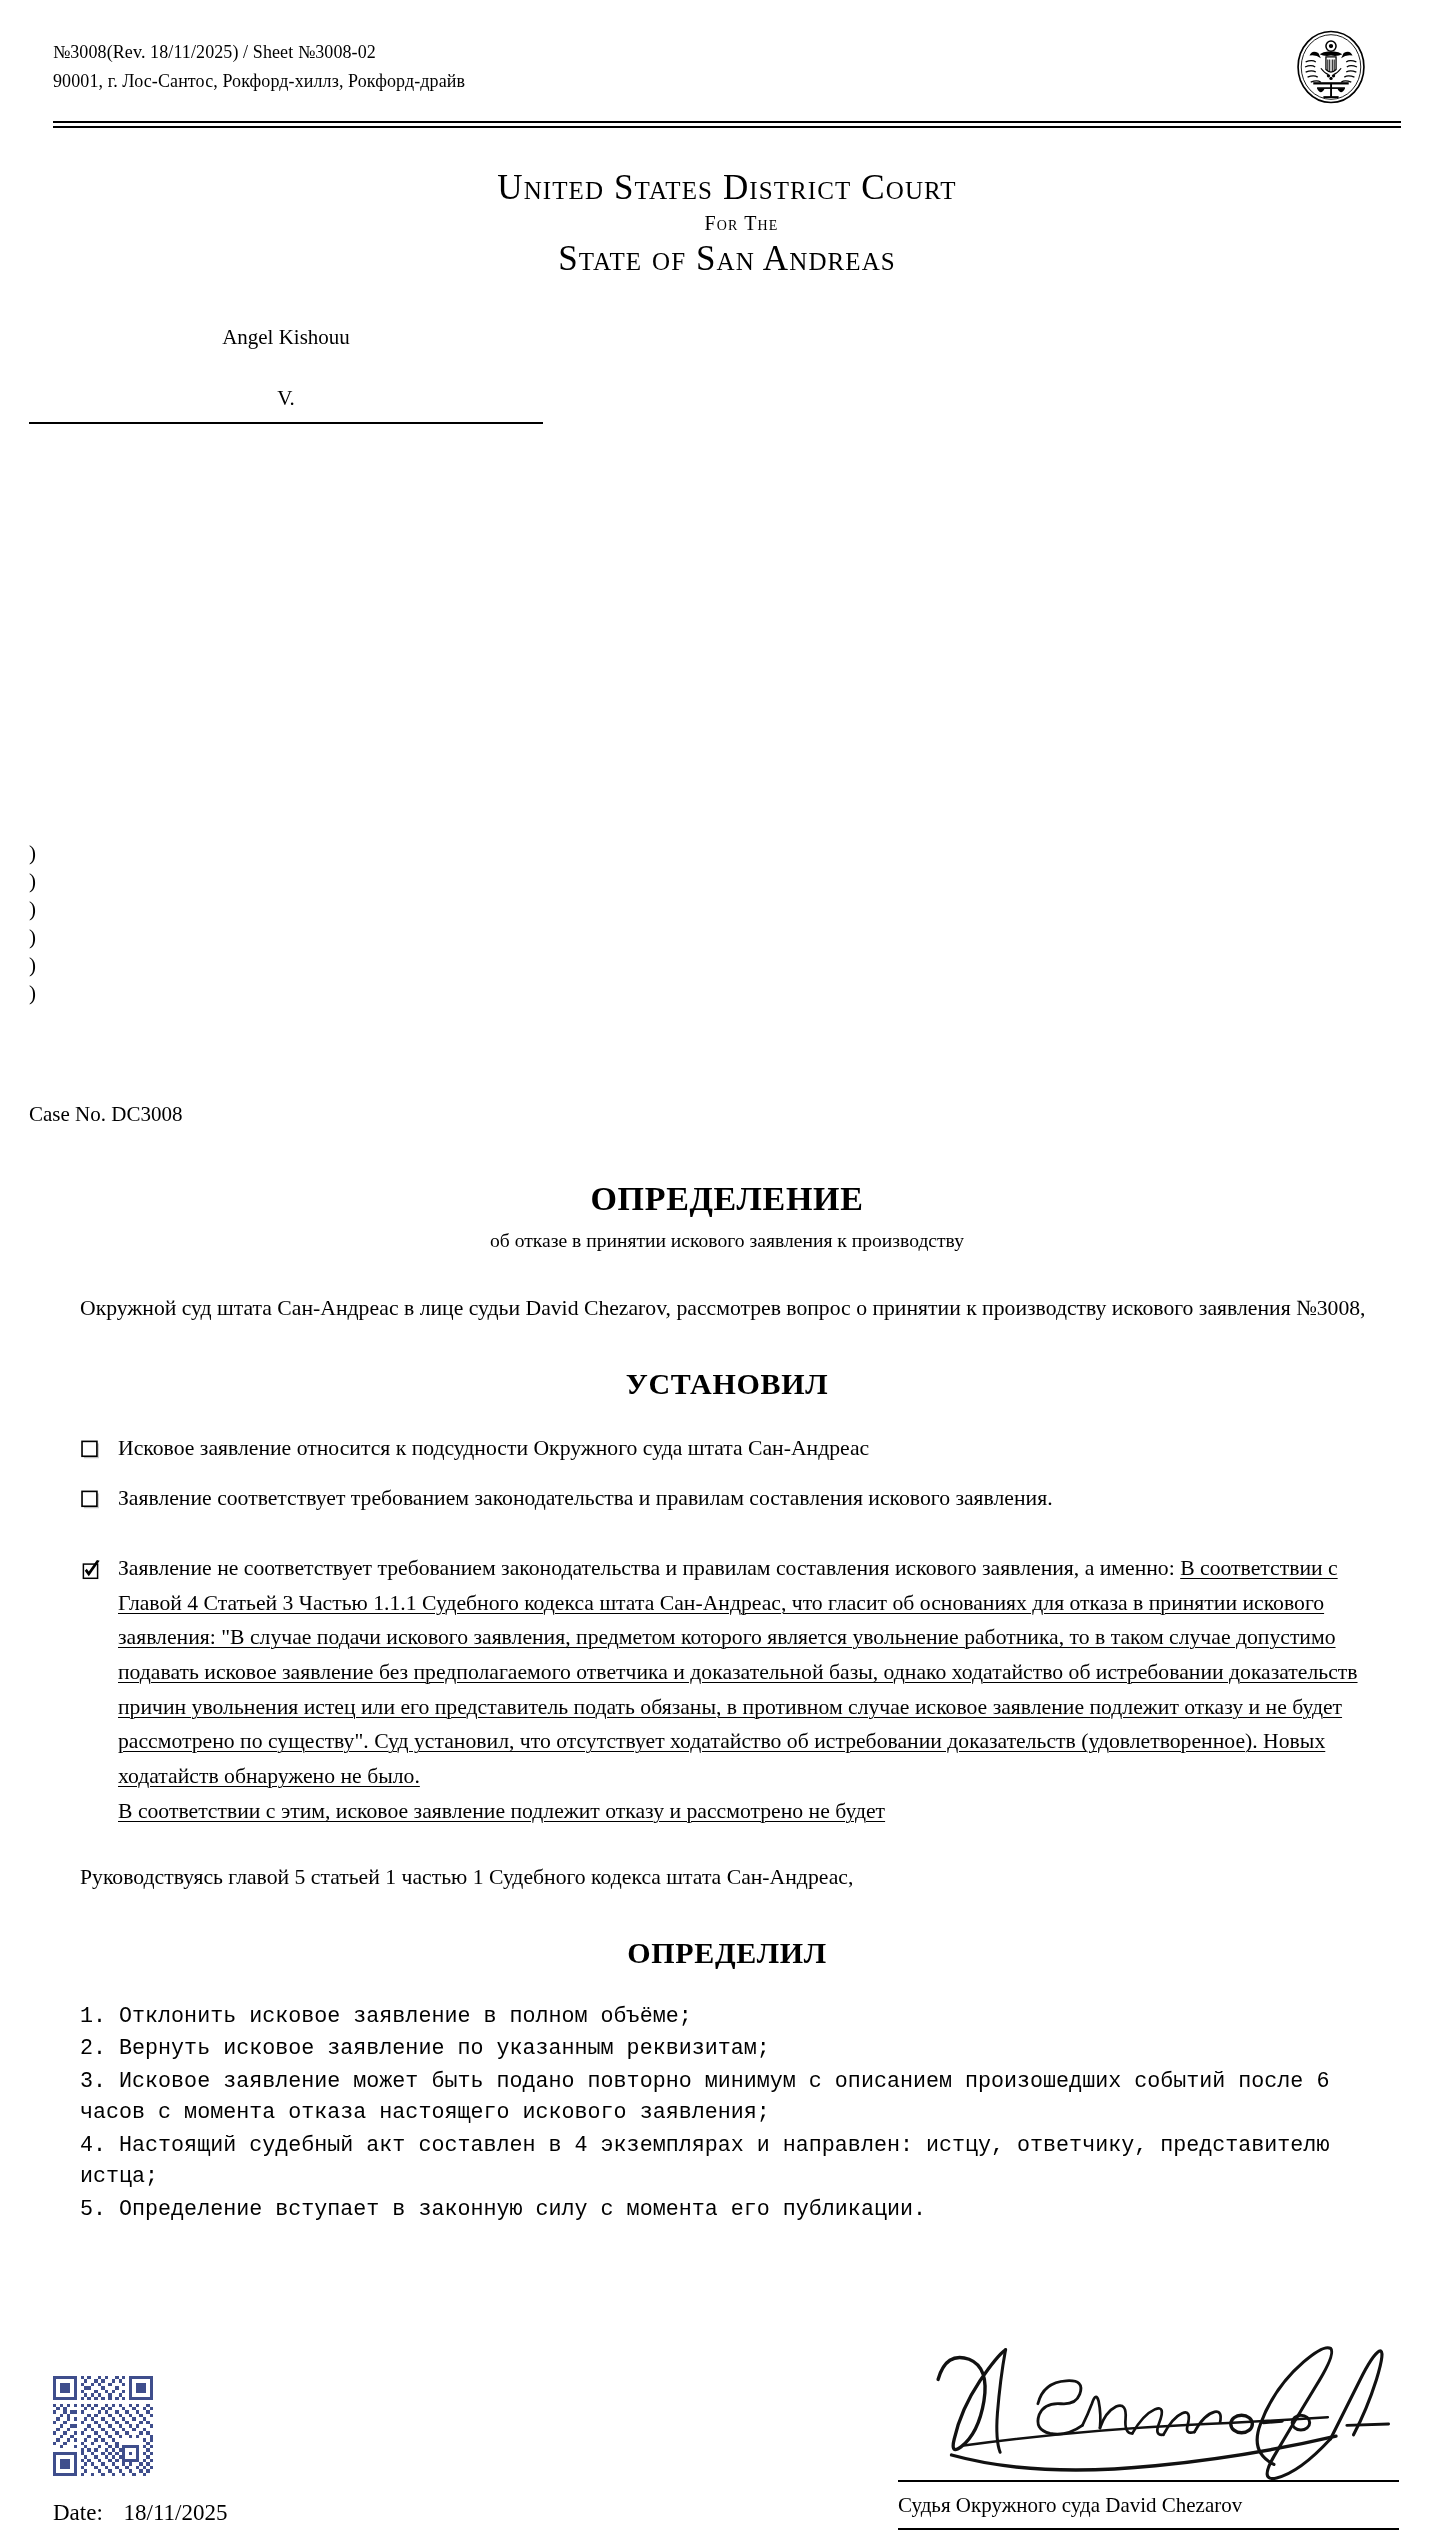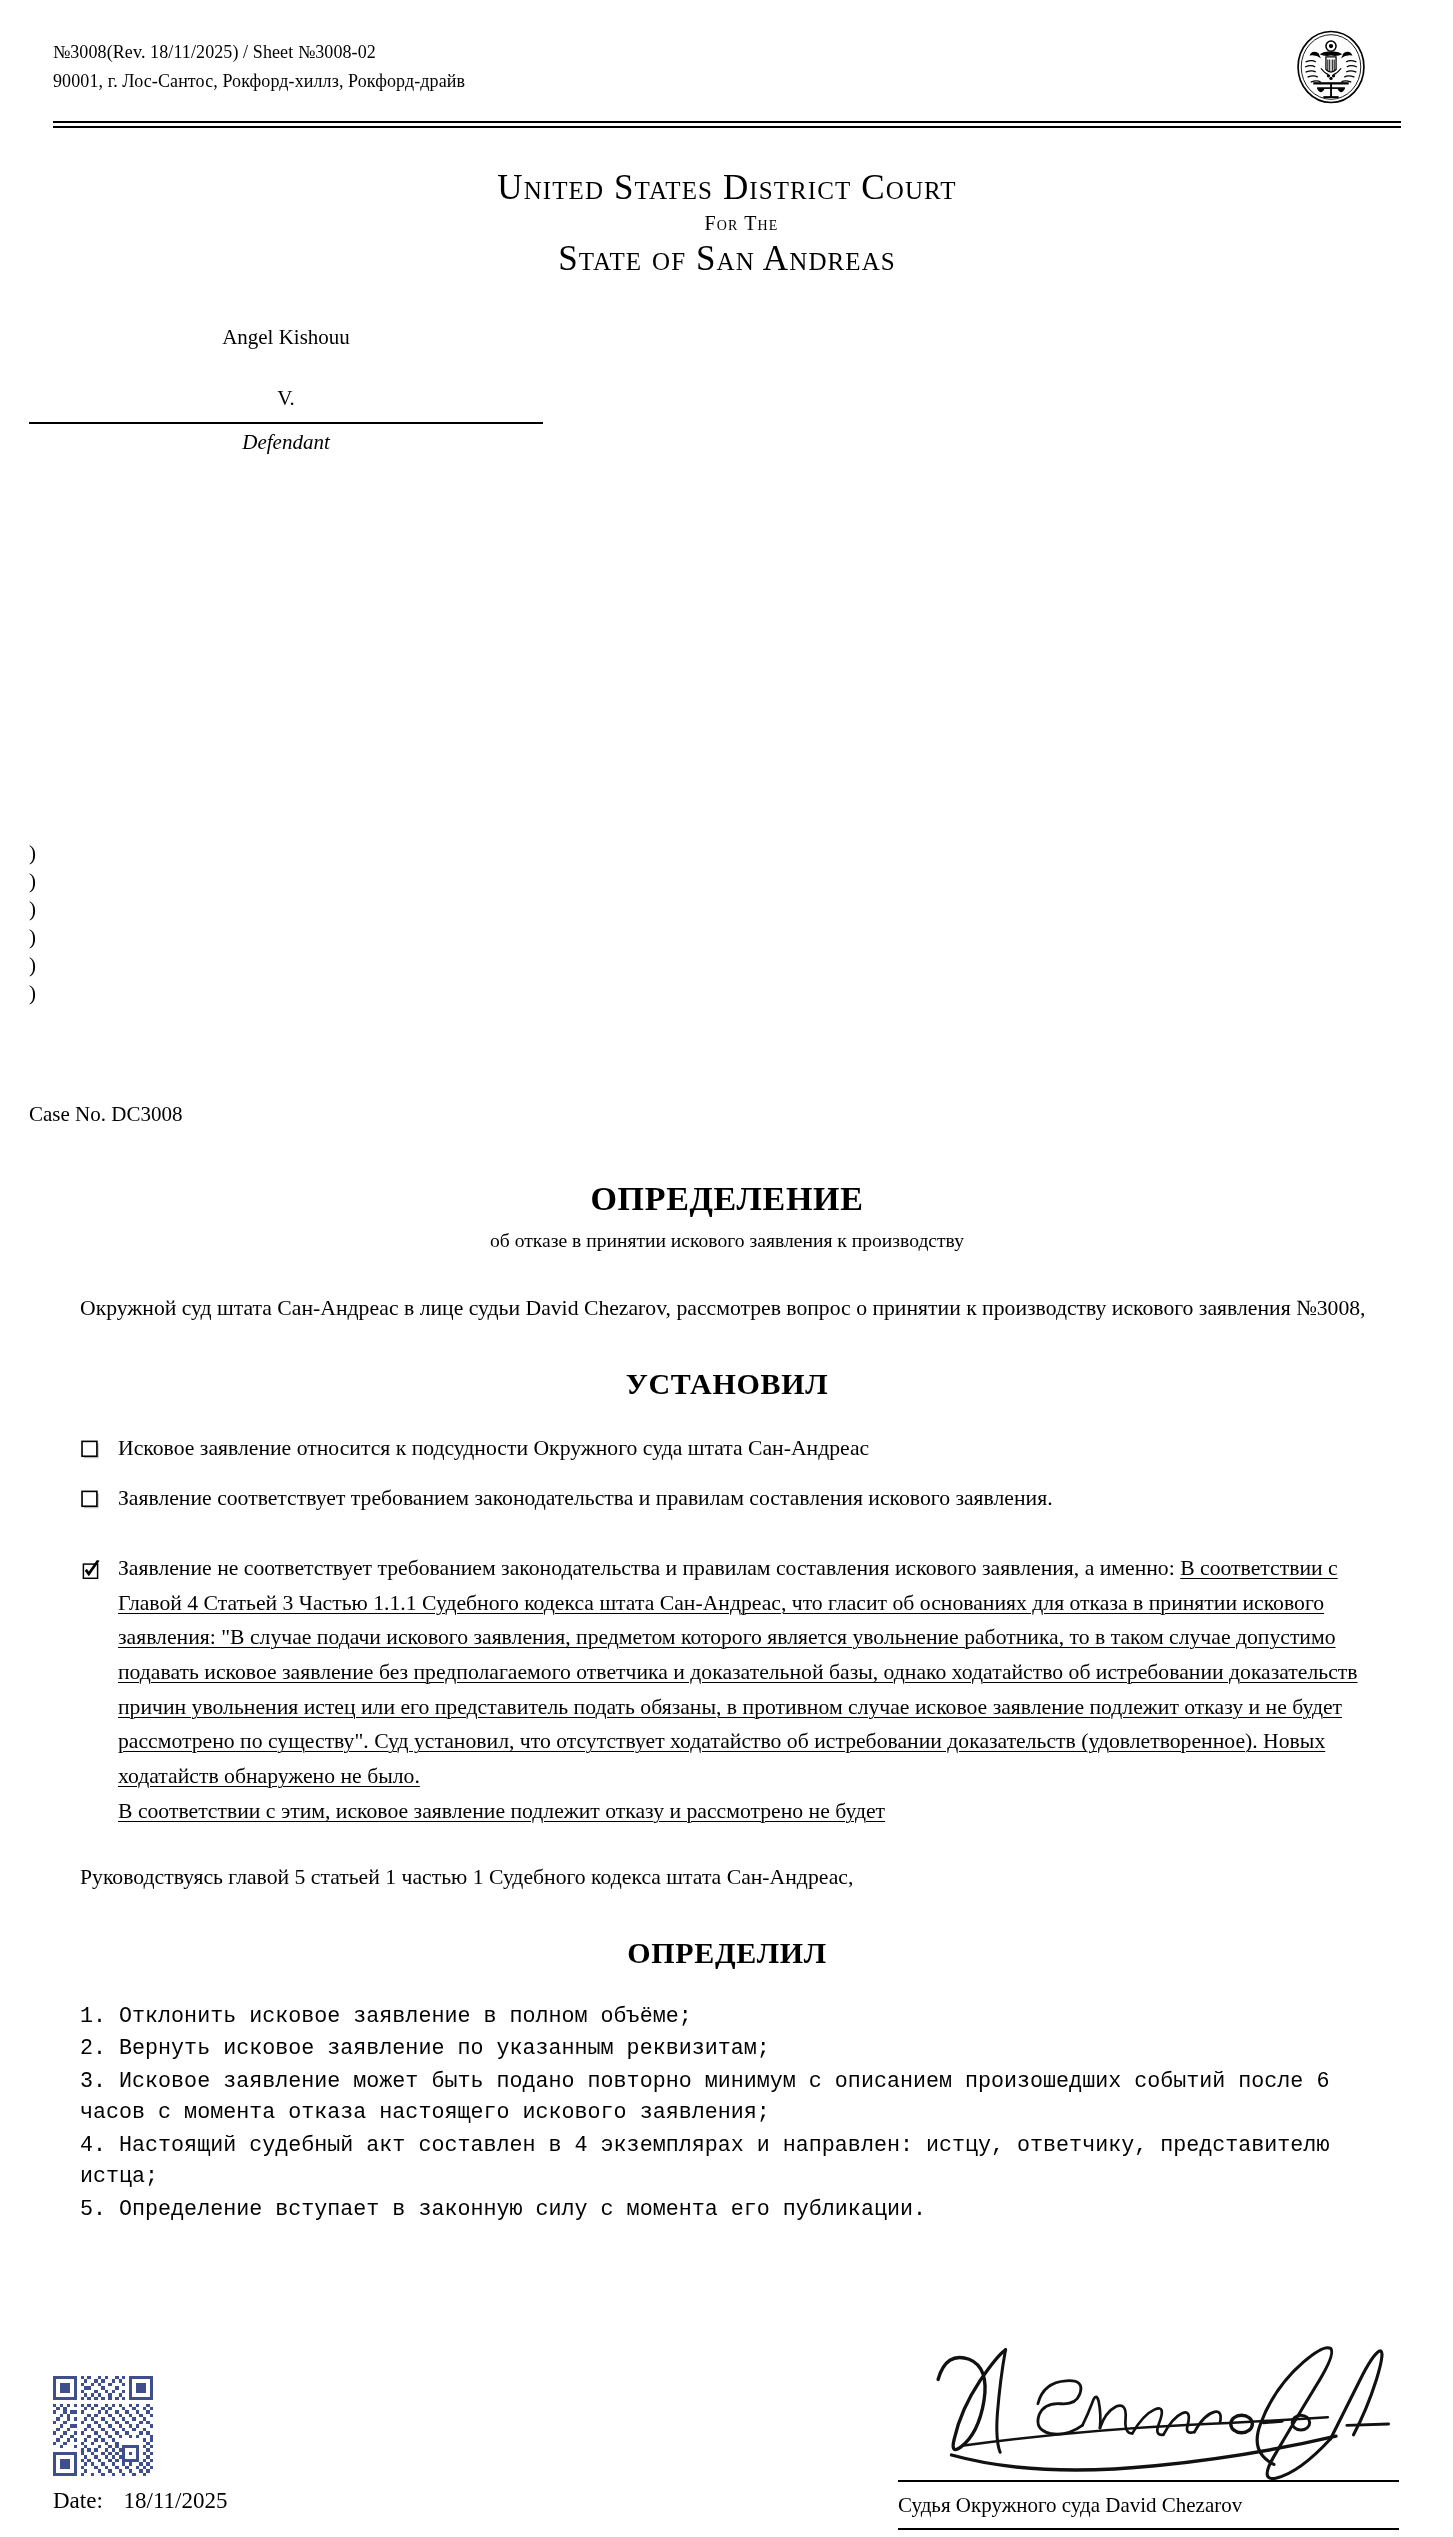--- a/index.html
+++ b/index.html
@@ -203,21 +203,21 @@
     bottom: 62px;
   }
   .qr {
     width: 100px;
     height: 100px;
     display: block;
   }
   .date-line {
     position: absolute;
     left: 53px;
-    bottom: 24px;
+    bottom: 12px;
     font-size: 23px;
     white-space: nowrap;
   }
   .date-val { margin-left: 15px; }
 
   .sign-block {
     position: absolute;
     right: 55px;
     bottom: 8px;
     width: 501px;
@@ -307,21 +307,20 @@
     <div class="l1">United States District Court</div>
     <div class="l2">For The</div>
     <div class="l3">State of San Andreas</div>
   </div>
 
   <div class="caption">
     <div class="caption-left">
       <div class="cap-plaintiff">Angel Kishouu</div>
       <div class="cap-v">V.</div>
       <div class="cap-rule"></div>
-      <div class="cap-defendant">Defendant</div>
     </div>
     <div class="caption-mid">
       <div>)</div>
       <div>)</div>
       <div>)</div>
       <div>)</div>
       <div>)</div>
       <div>)</div>
     </div>
     <div class="caption-right">Case No. DC3008</div>

